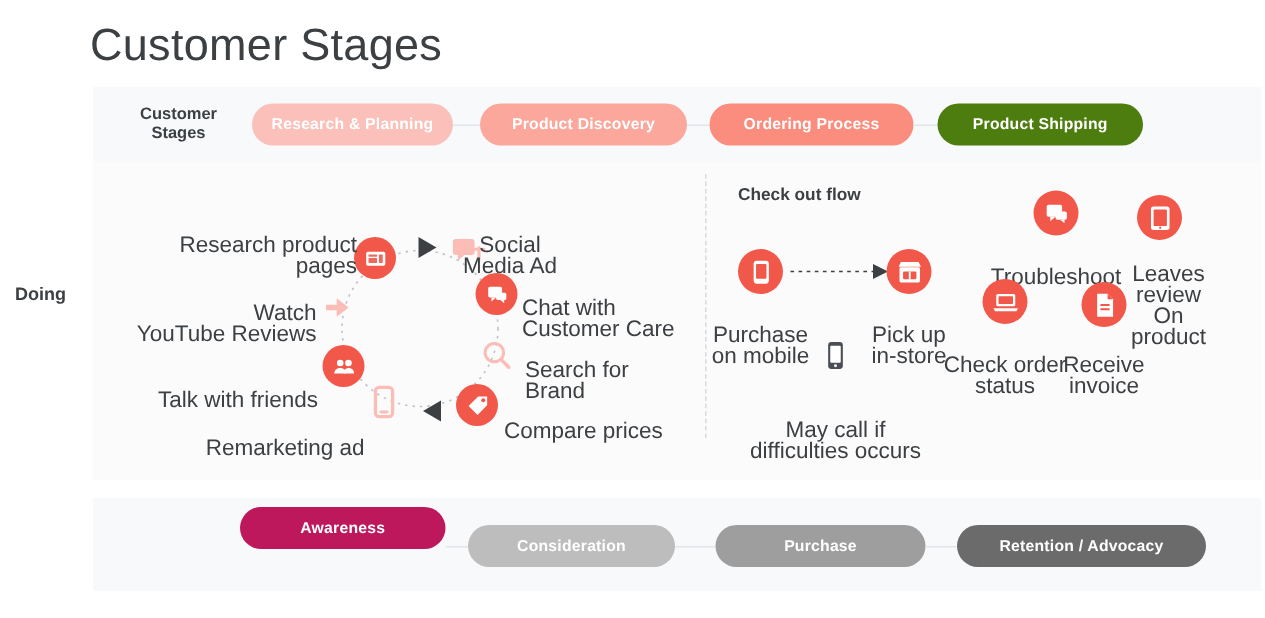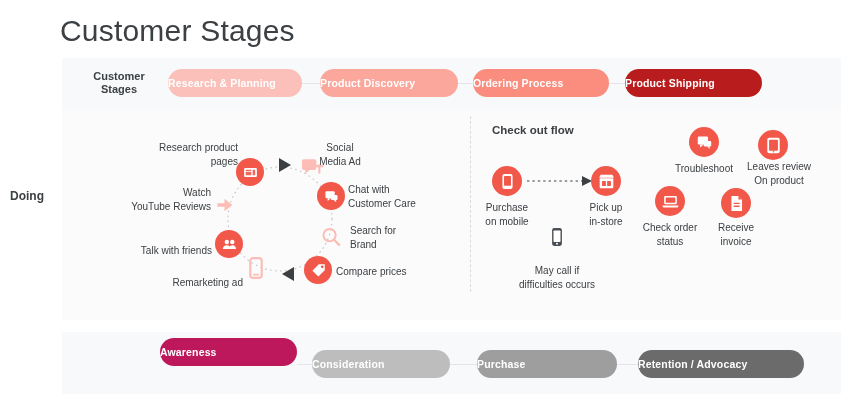--- a/index.html
+++ b/index.html
@@ -54,20 +54,21 @@
   #label-doing     { left: 10px; top: 190px; width: 60px; text-align: left; font-size: 12px; }
   #label-marketing { left: 66px; top: 352px; width: 92px; }
 
   
   .pill {
     position: absolute;
     height: 28px;
     border-radius: 14px;
     display: flex;
     align-items: center;
+    justify-content: center;
     color: #ffffff;
     font-size: 10.5px;
     font-weight: 700;
     letter-spacing: 0.15px;
     white-space: nowrap;
   }
   .pill-connector {
     position: absolute;
     height: 1px;
     background: #e3e5ea;
@@ -107,24 +108,25 @@
     display: flex;
     align-items: center;
     justify-content: center;
   }
   .circle-icon svg { display: block; }
   .flat-icon { display: flex; align-items: center; justify-content: center; }
   .flat-icon svg { display: block; }
 
   .node-label {
     position: absolute;
-    font-size: 10px;
+    font-size: 15px;
     color: #3c4043;
     line-height: 14px;
     white-space: pre-line;
+    margin-top: 16px;
   }
   .node-label.center { transform: translateX(-50%); text-align: center; }
   .node-label.right  { transform: translateX(-100%); text-align: right; }
   .node-label.left   { text-align: left; }
 
   
   .tri {
     position: absolute;
     width: 0;
     height: 0;
@@ -170,21 +172,21 @@
       </div>
       <div class="pill-connector" style="left: 302px; width: 18px; top: 83px;"></div>
       <div class="pill" style="left: 320px; top: 69px; width: 138px; background: rgb(251, 167, 156);">
         <span>Product Discovery</span>
       </div>
       <div class="pill-connector" style="left: 458px; width: 15px; top: 83px;"></div>
       <div class="pill" style="left: 473px; top: 69px; width: 136px; background: rgb(250, 141, 126);">
         <span>Ordering Process</span>
       </div>
       <div class="pill-connector" style="left: 609px; width: 16px; top: 83px;"></div>
-      <div class="pill" style="left: 625px; top: 69px; width: 137px; background: #b91c1c;">
+      <div class="pill" style="left: 625px; top: 69px; width: 137px; background: #4d7c0f;">
         <span>Product Shipping</span>
       </div>
     </div>
   <div id="marketing-pills">
       <div class="pill" style="left: 160px; top: 338px; width: 137px; background: #be185d;">
         <span>Awareness</span>
       </div>
       <div class="pill-connector" style="left: 297px; width: 15px; top: 364px;"></div>
       <div class="pill" style="left: 312px; top: 350px; width: 138px; background: rgb(189, 189, 189);">
         <span>Consideration</span>

